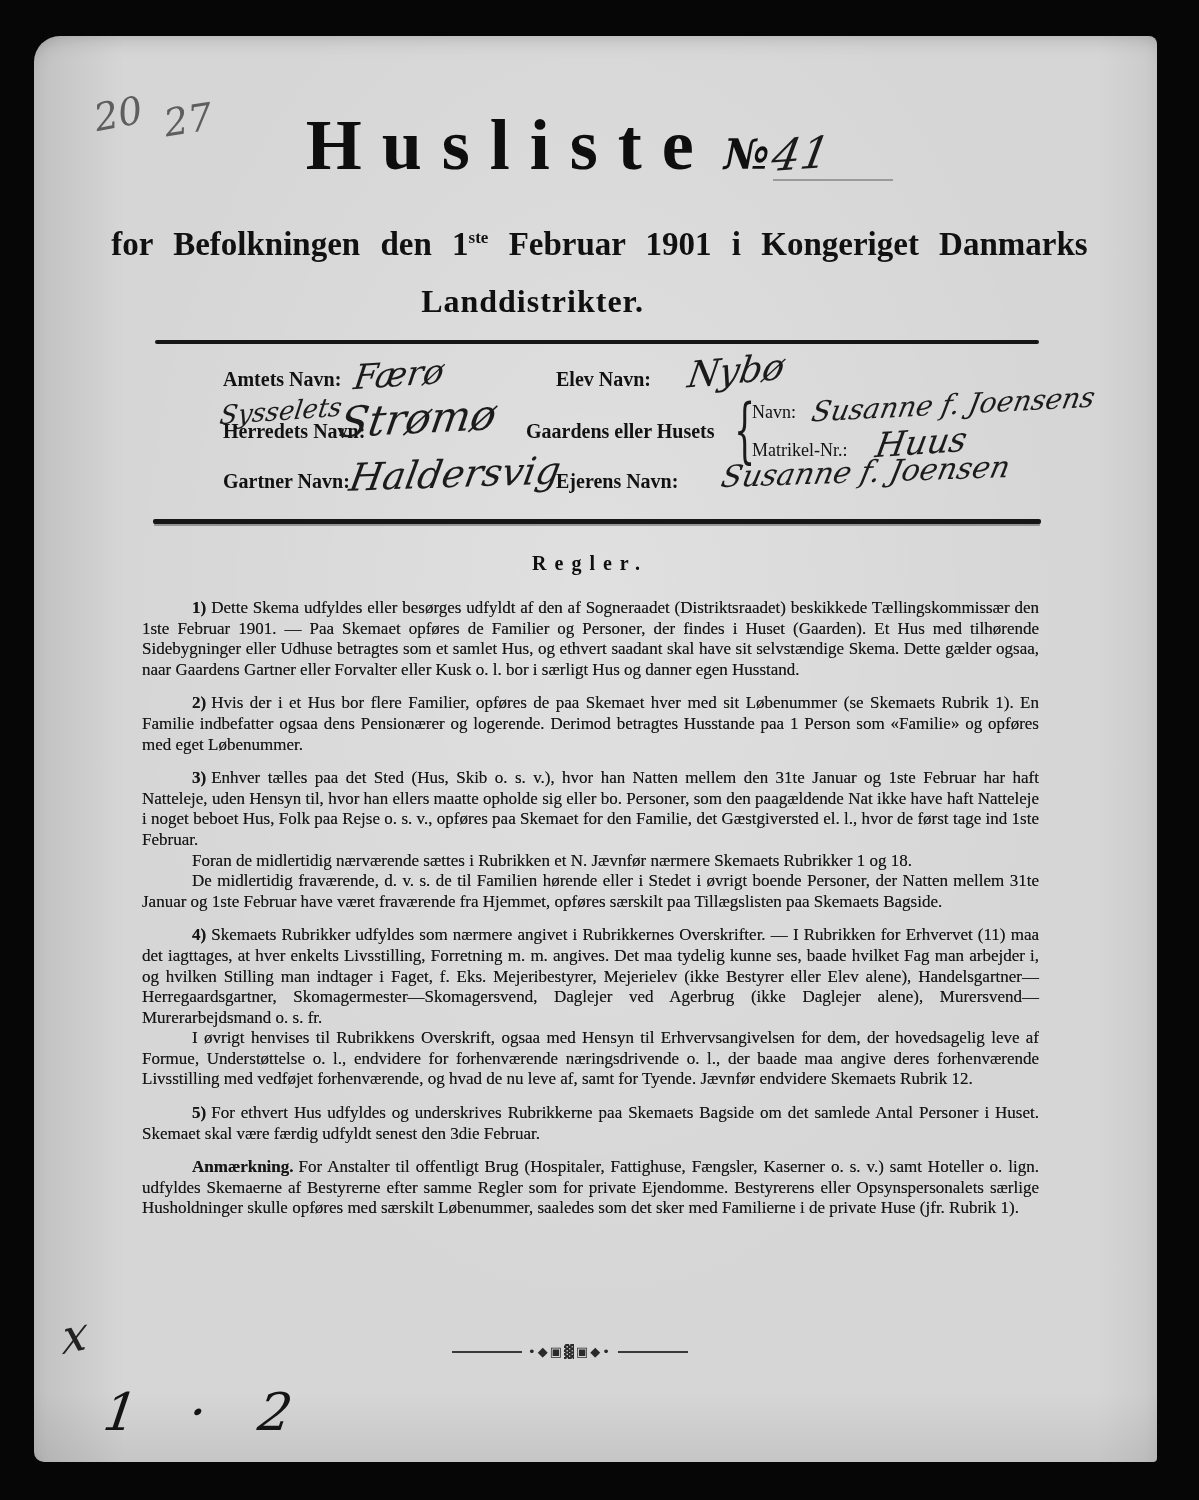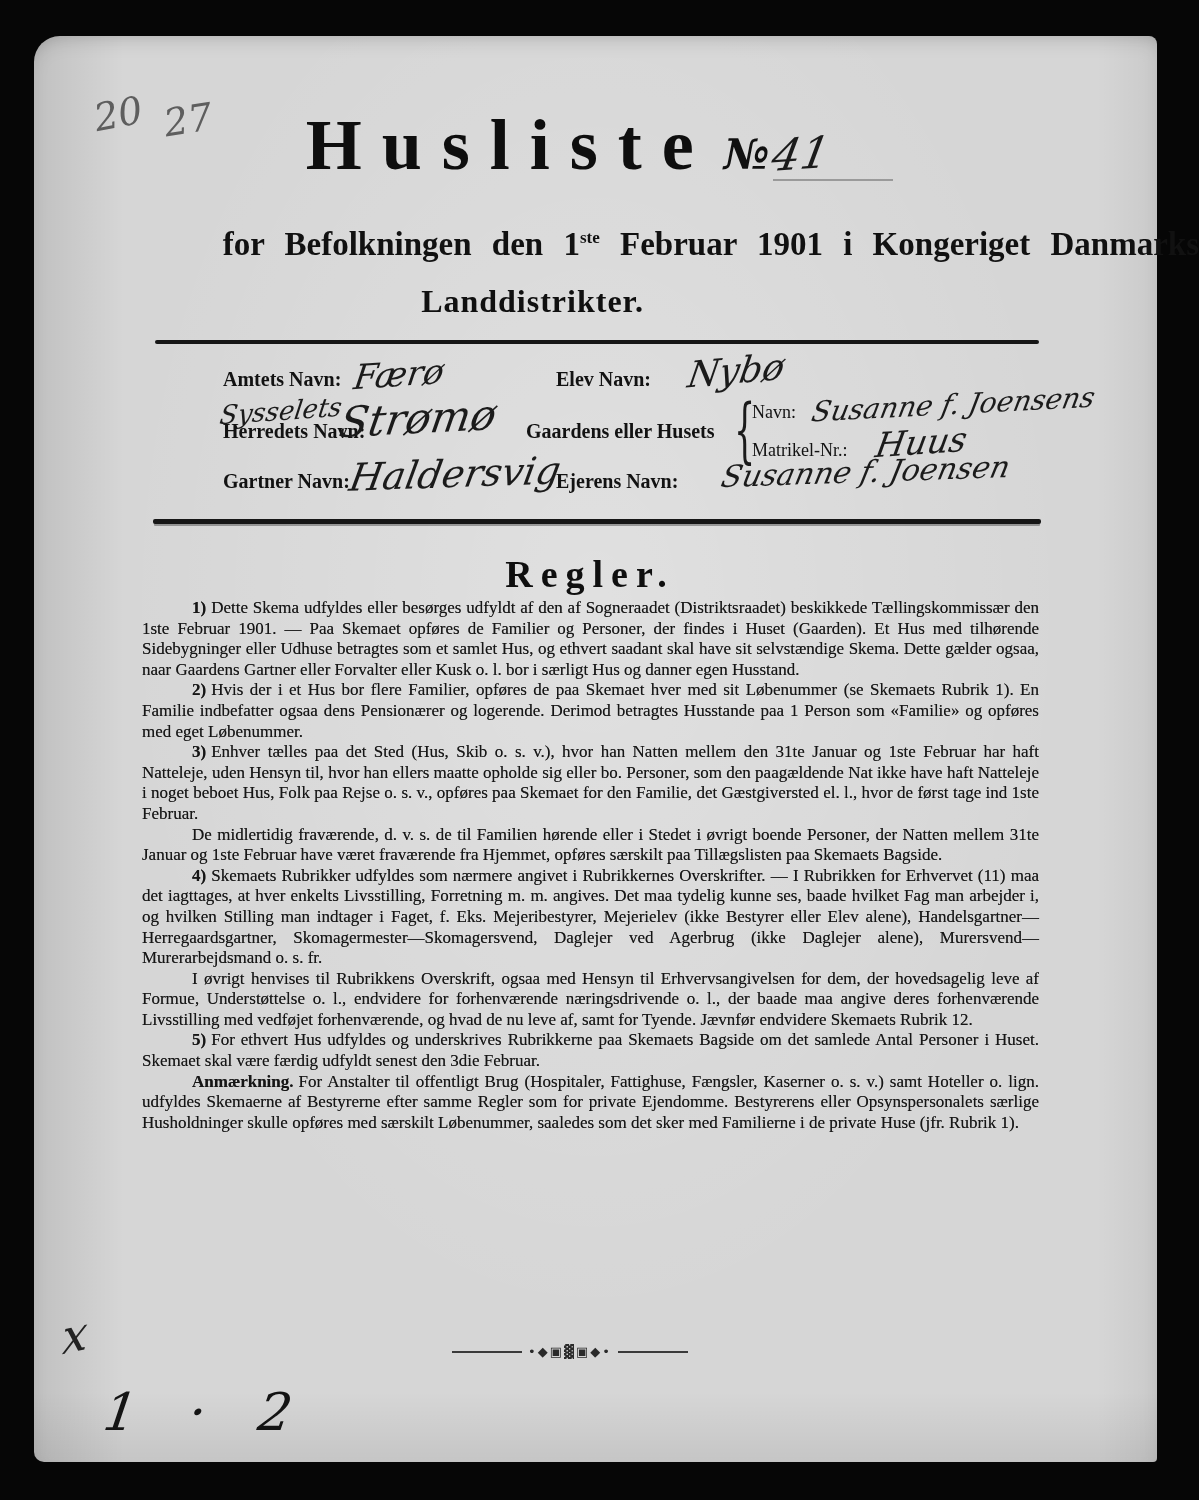--- a/index.html
+++ b/index.html
@@ -36,21 +36,21 @@
     font-weight:bold; font-size:72px; letter-spacing:20px; color:#0e0e0e;
     font-family:"Liberation Serif",serif;
   }
   .no-sign {
     font-family:"DejaVu Serif",serif; font-style:italic; font-weight:bold;
     font-size:42px; color:#101010; margin-left:6px;
   }
   .no-value-wrap { display:inline-block; width:120px; border-bottom:2px solid #9a9a9a; text-align:left; vertical-align:baseline; }
   .no-value { display:inline-block; font-size:44px; transform:skewX(-14deg) rotate(-4deg); }
   .subtitle {
-    left:0; top:226px; width:1199px; text-align:right;
+    left:0; top:226px; width:1199px; text-align:center;
     font-weight:bold; font-size:33px; color:#111; word-spacing:12px; white-space:nowrap;
   }
   .subtitle sup { font-size:17px; vertical-align:super; }
   .subtitle2 {
     left:0; top:283px; width:1065px; text-align:center;
     font-weight:bold; font-size:32px; color:#101010; letter-spacing:1px;
   }
   .rule { background:#161616; height:4px; border-radius:2px; }
   .rule1 { left:155px; top:340px; width:884px; }
   .rule2 { left:153px; top:519px; width:888px; height:5px; box-shadow:0 3px 0 -1px rgba(20,20,20,0.35); }
@@ -58,29 +58,29 @@
   .flabel { font-weight:bold; font-size:20px; color:#121212; white-space:nowrap; }
   .flabel-sm { font-weight:normal; font-size:18px; color:#121212; white-space:nowrap; }
   .brace {
     font-size:74px; color:#1a1a1a; font-weight:normal;
     transform:scaleX(0.45) scaleY(0.95); transform-origin:left center; line-height:1;
     font-family:"DejaVu Serif",serif;
   }
   
   .regler-head {
     left:142px; top:552px; width:896px; text-align:center;
-    font-weight:bold; font-size:38px; letter-spacing:8px; color:#0f0f0f;
+    font-weight:bold; font-size:20px; letter-spacing:8px; color:#0f0f0f;
   }
   .rules {
     left:142px; top:598px; width:897px;
     font-size:17px; line-height:20.6px; text-align:justify; color:#161616;
     text-shadow:0 0 0.4px rgba(0,0,0,0.55);
   }
   .rules p { text-indent:50px; margin:0; }
-  .rules p.gap { }
+  .rules p.gap { margin-top:13px; }
   .lead { font-weight:bold; }
   .lead:not(:empty) { margin-right:5px; }
   
   .ornament { left:452px; top:1344px; width:236px; display:flex; align-items:center; color:#2a2a2a; }
   .orn-line { flex:1; height:2px; background:#3a3a3a; }
   .orn-glyphs { font-size:13px; letter-spacing:2px; padding:0 6px; font-family:"DejaVu Sans",sans-serif; white-space:nowrap; }
   .hw-flourish { left:62px; top:1308px; font-size:46px; transform:rotate(-12deg) skewX(-14deg); color:#222; }
   .hw-bottom { left:104px; top:1382px; font-size:52px; letter-spacing:18px; transform:skewX(-8deg); color:#141414; }
 </style>
 </head>
@@ -126,20 +126,21 @@
   <span class="abs script" style="left:688px; top:418px; font-size:30px; transform:rotate(-2deg) skewX(-14deg);">Susanne f. Joensen</span>
 
   <div class="abs rule rule2" style="left:119px; top:483px;"></div>
 
   <div class="abs regler-head" style="left:108px; top:516px;">Regler.</div>
 
   <div class="abs rules" style="left:108px; top:562px;">
     <p><span class="lead">1)</span><span>Dette Skema udfyldes eller besørges udfyldt af den af Sogneraadet (Distriktsraadet) beskikkede Tællingskommissær den 1ste Februar 1901. — Paa Skemaet opføres de Familier og Personer, der findes i Huset (Gaarden).  Et Hus med tilhørende Sidebygninger eller Udhuse betragtes som et samlet Hus, og ethvert saadant skal have sit selvstændige Skema.  Dette gælder ogsaa, naar Gaardens Gartner eller Forvalter eller Kusk o. l. bor i særligt Hus og danner egen Husstand.</span></p>
     <p class="gap"><span class="lead">2)</span><span>Hvis der i et Hus bor flere Familier, opføres de paa Skemaet hver med sit Løbenummer (se Skemaets Rubrik 1). En Familie indbefatter ogsaa dens Pensionærer og logerende.  Derimod betragtes Husstande paa 1 Person som «Familie» og opføres med eget Løbenummer.</span></p>
     <p class="gap"><span class="lead">3)</span><span>Enhver tælles paa det Sted (Hus, Skib o. s. v.), hvor han Natten mellem den 31te Januar og 1ste Februar har haft Natteleje, uden Hensyn til, hvor han ellers maatte opholde sig eller bo.  Personer, som den paagældende Nat ikke have haft Natteleje i noget beboet Hus, Folk paa Rejse o. s. v., opføres paa Skemaet for den Familie, det Gæstgiversted el. l., hvor de først tage ind 1ste Februar.</span></p>
+    <p><span class="lead"></span><span>Foran de midlertidig nærværende sættes i Rubrikken et N.  Jævnfør nærmere Skemaets Rubrikker 1 og 18.</span></p>
     <p><span class="lead"></span><span>De midlertidig fraværende, d. v. s. de til Familien hørende eller i Stedet i øvrigt boende Personer, der Natten mellem 31te Januar og 1ste Februar have været fraværende fra Hjemmet, opføres særskilt paa Tillægslisten paa Skemaets Bagside.</span></p>
     <p class="gap"><span class="lead">4)</span><span>Skemaets Rubrikker udfyldes som nærmere angivet i Rubrikkernes Overskrifter. — I Rubrikken for Erhvervet (11) maa det iagttages, at hver enkelts Livsstilling, Forretning m. m. angives.  Det maa tydelig kunne ses, baade hvilket Fag man arbejder i, og hvilken Stilling man indtager i Faget, f. Eks. Mejeribestyrer, Mejerielev (ikke Bestyrer eller Elev alene), Handelsgartner—Herregaardsgartner, Skomagermester—Skomagersvend, Daglejer ved Agerbrug (ikke Daglejer alene), Murersvend—Murerarbejdsmand o. s. fr.</span></p>
     <p><span class="lead"></span><span>I øvrigt henvises til Rubrikkens Overskrift, ogsaa med Hensyn til Erhvervsangivelsen for dem, der hovedsagelig leve af Formue, Understøttelse o. l., endvidere for forhenværende næringsdrivende o. l., der baade maa angive deres forhenværende Livsstilling med vedføjet forhenværende, og hvad de nu leve af, samt for Tyende.  Jævnfør endvidere Skemaets Rubrik 12.</span></p>
     <p class="gap"><span class="lead">5)</span><span>For ethvert Hus udfyldes og underskrives Rubrikkerne paa Skemaets Bagside om det samlede Antal Personer i Huset.  Skemaet skal være færdig udfyldt senest den 3die Februar.</span></p>
     <p class="gap"><span class="lead">Anmærkning.</span><span>For Anstalter til offentligt Brug (Hospitaler, Fattighuse, Fængsler, Kaserner o. s. v.) samt Hoteller o. lign. udfyldes Skemaerne af Bestyrerne efter samme Regler som for private Ejendomme.  Bestyrerens eller Opsynspersonalets særlige Husholdninger skulle opføres med særskilt Løbenummer, saaledes som det sker med Familierne i de private Huse (jfr. Rubrik 1).</span></p>
   </div>
 
   <div class="abs ornament" style="left:418px; top:1308px;">
     <span class="orn-line"></span>
     <span class="orn-glyphs">•◆▣▓▣◆•</span>

